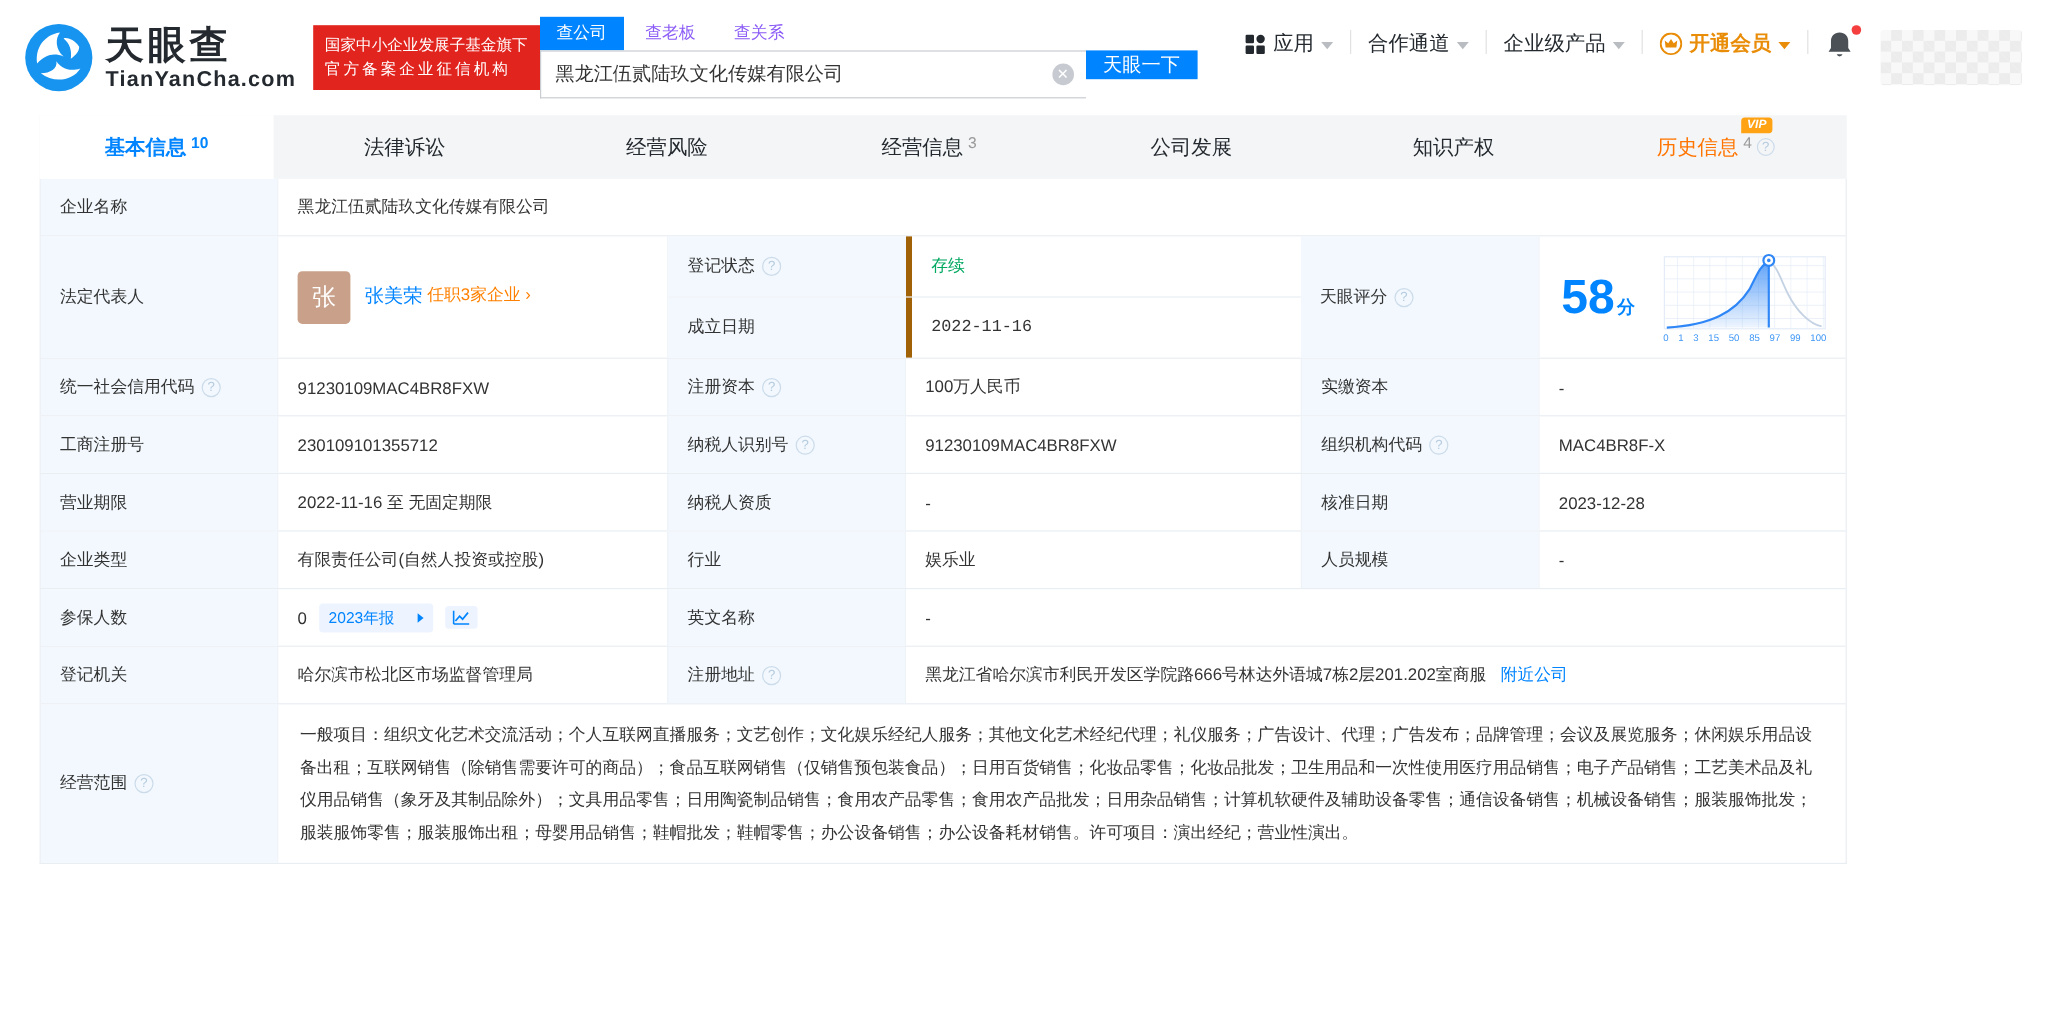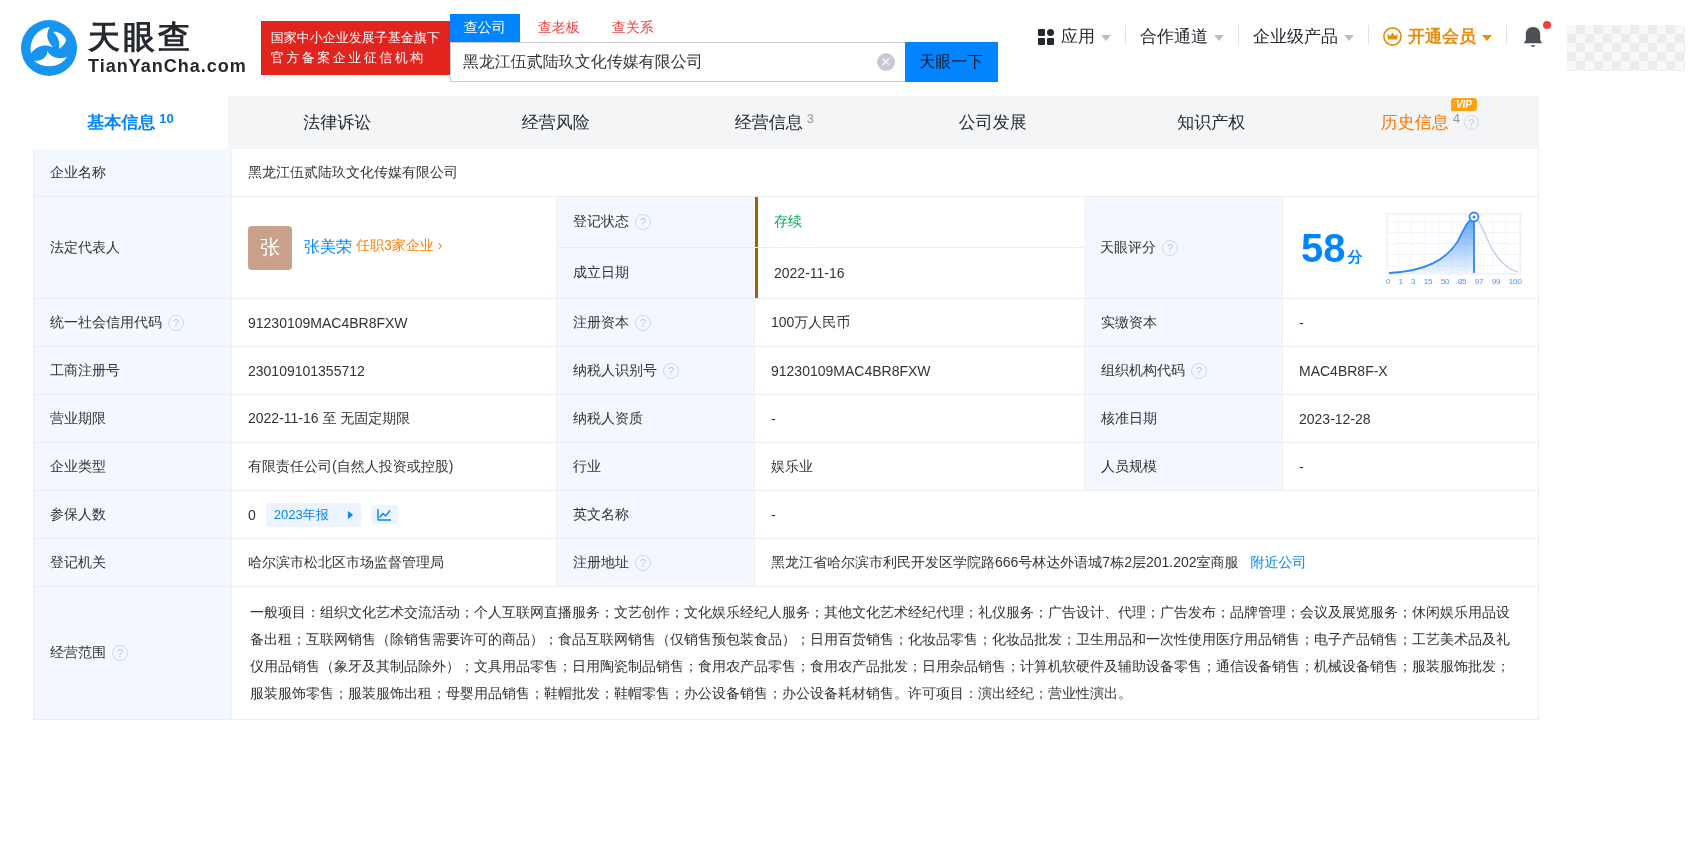--- a/index.html
+++ b/index.html
@@ -11,27 +11,27 @@
   .logo { display:flex; align-items:center; gap:10px; }
   .logo-icon { width:58px; height:58px; }
   .logo-texts { display:flex; flex-direction:column; line-height:1; }
   .logo-brand { font-size:32px; font-weight:bold; color:#23292e; letter-spacing:3px; }
   .logo-domain { font-size:18px; font-weight:bold; color:#23292e; margin-top:4px; letter-spacing:1px; }
   .gov-badge { margin-left:14px; background:#e2241f; color:#fff; padding:7px 10px; font-size:13px; line-height:1.55; white-space:nowrap; }
   .gov-badge .l2 { letter-spacing:2.5px; }
 
   .search-area { width:548px; }
   .search-tabs { display:flex; align-items:flex-end; gap:4px; }
-  .search-tab { font-size:14px; padding:5px 14px; color:#ef4444; cursor:pointer; }
+  .search-tab { font-size:14px; padding:5px 14px; color:#8b5cf6; cursor:pointer; }
   .search-tab.active { background:#0084ff; color:#fff; }
   .search-row { display:flex; }
   .search-input-wrap { position:relative; flex:1; }
   .search-input { width:100%; height:40px; border:1px solid #c9ccd1; border-right:none; font-size:16px; padding:0 36px 0 12px; color:#333; outline:none; }
   .clear-icon { position:absolute; right:10px; top:11px; width:18px; height:18px; border-radius:50%; background:#c7cbd1; color:#fff; font-size:12px; line-height:18px; text-align:center; cursor:pointer; }
-  .search-btn { width:93px; height:40px; background:#0084ff; color:#0f172a; border:none; font-size:16px; cursor:pointer; }
+  .search-btn { width:93px; height:24px; background:#0084ff; color:#ffffff; border:none; font-size:16px; cursor:pointer; }
 
   .header-spacer { flex:1; }
   .top-nav { display:flex; align-items:flex-start; gap:0; }
   .nav-item { display:flex; align-items:center; gap:6px; font-size:17px; color:#23292e; padding:0 14px; cursor:pointer; white-space:nowrap; }
   .nav-item.member { color:#e98c08; font-weight:bold; }
   .nav-divider { width:1px; height:20px; background:#e2e2e2; }
   .caret { width:0; height:0; border-left:5px solid transparent; border-right:5px solid transparent; border-top:6px solid #b9bdc2; margin-top:2px; }
   .caret.orange { border-top-color:#e98c08; }
   .grid-icon svg, .crown-icon svg { display:block; }
   .bell-wrap { position:relative; padding:0 14px; cursor:pointer; }
@@ -61,21 +61,21 @@
   .cell + .cell { border-left:1px solid #eef3f8; }
   .label { background:#f2f8fd; gap:6px; color:#333; flex:none; }
   .value { color:#333; }
   .c1 { width:197px; } .c2 { width:325px; } .c3 { width:198px; } .c4 { width:330px; } .c5 { width:198px; }
   .c6 { flex:1; } .rest { flex:1; }
   .row-legal { height:102px; }
   .mid-stack { width:528px; display:flex; flex-direction:column; border-left:1px solid #eef3f8; }
   .sub-row { display:flex; flex:1; }
   .sub-row:first-child { border-bottom:1px solid #e9eef3; }
   .sub-row .label { width:198px; }
-  .sub-row .value { flex:1; border-left:3px solid #a16207; display:flex; align-items:center; padding:0 16px; }
+  .sub-row .value { flex:1; border-left:5px solid #a16207; display:flex; align-items:center; padding:0 16px;font-family:Liberation Mono, monospace; }
 
   .legal-cell { gap:12px; }
   .avatar { width:44px; height:44px; border-radius:4px; background:#c9a18a; color:#fff; font-size:20px; display:flex; align-items:center; justify-content:center; flex:none; }
   .legal-links { display:flex; flex-direction:row; gap:4px; }
   .link-blue { color:#0084ff; text-decoration:none; cursor:pointer; }
   .legal-name { font-size:16px; }
   .link-orange { color:#ff8000; text-decoration:none; font-size:14px; cursor:pointer; }
   .status-green { color:#00a860; }
 
   .score-cell { justify-content:space-between; padding:0 14px 0 18px; }

